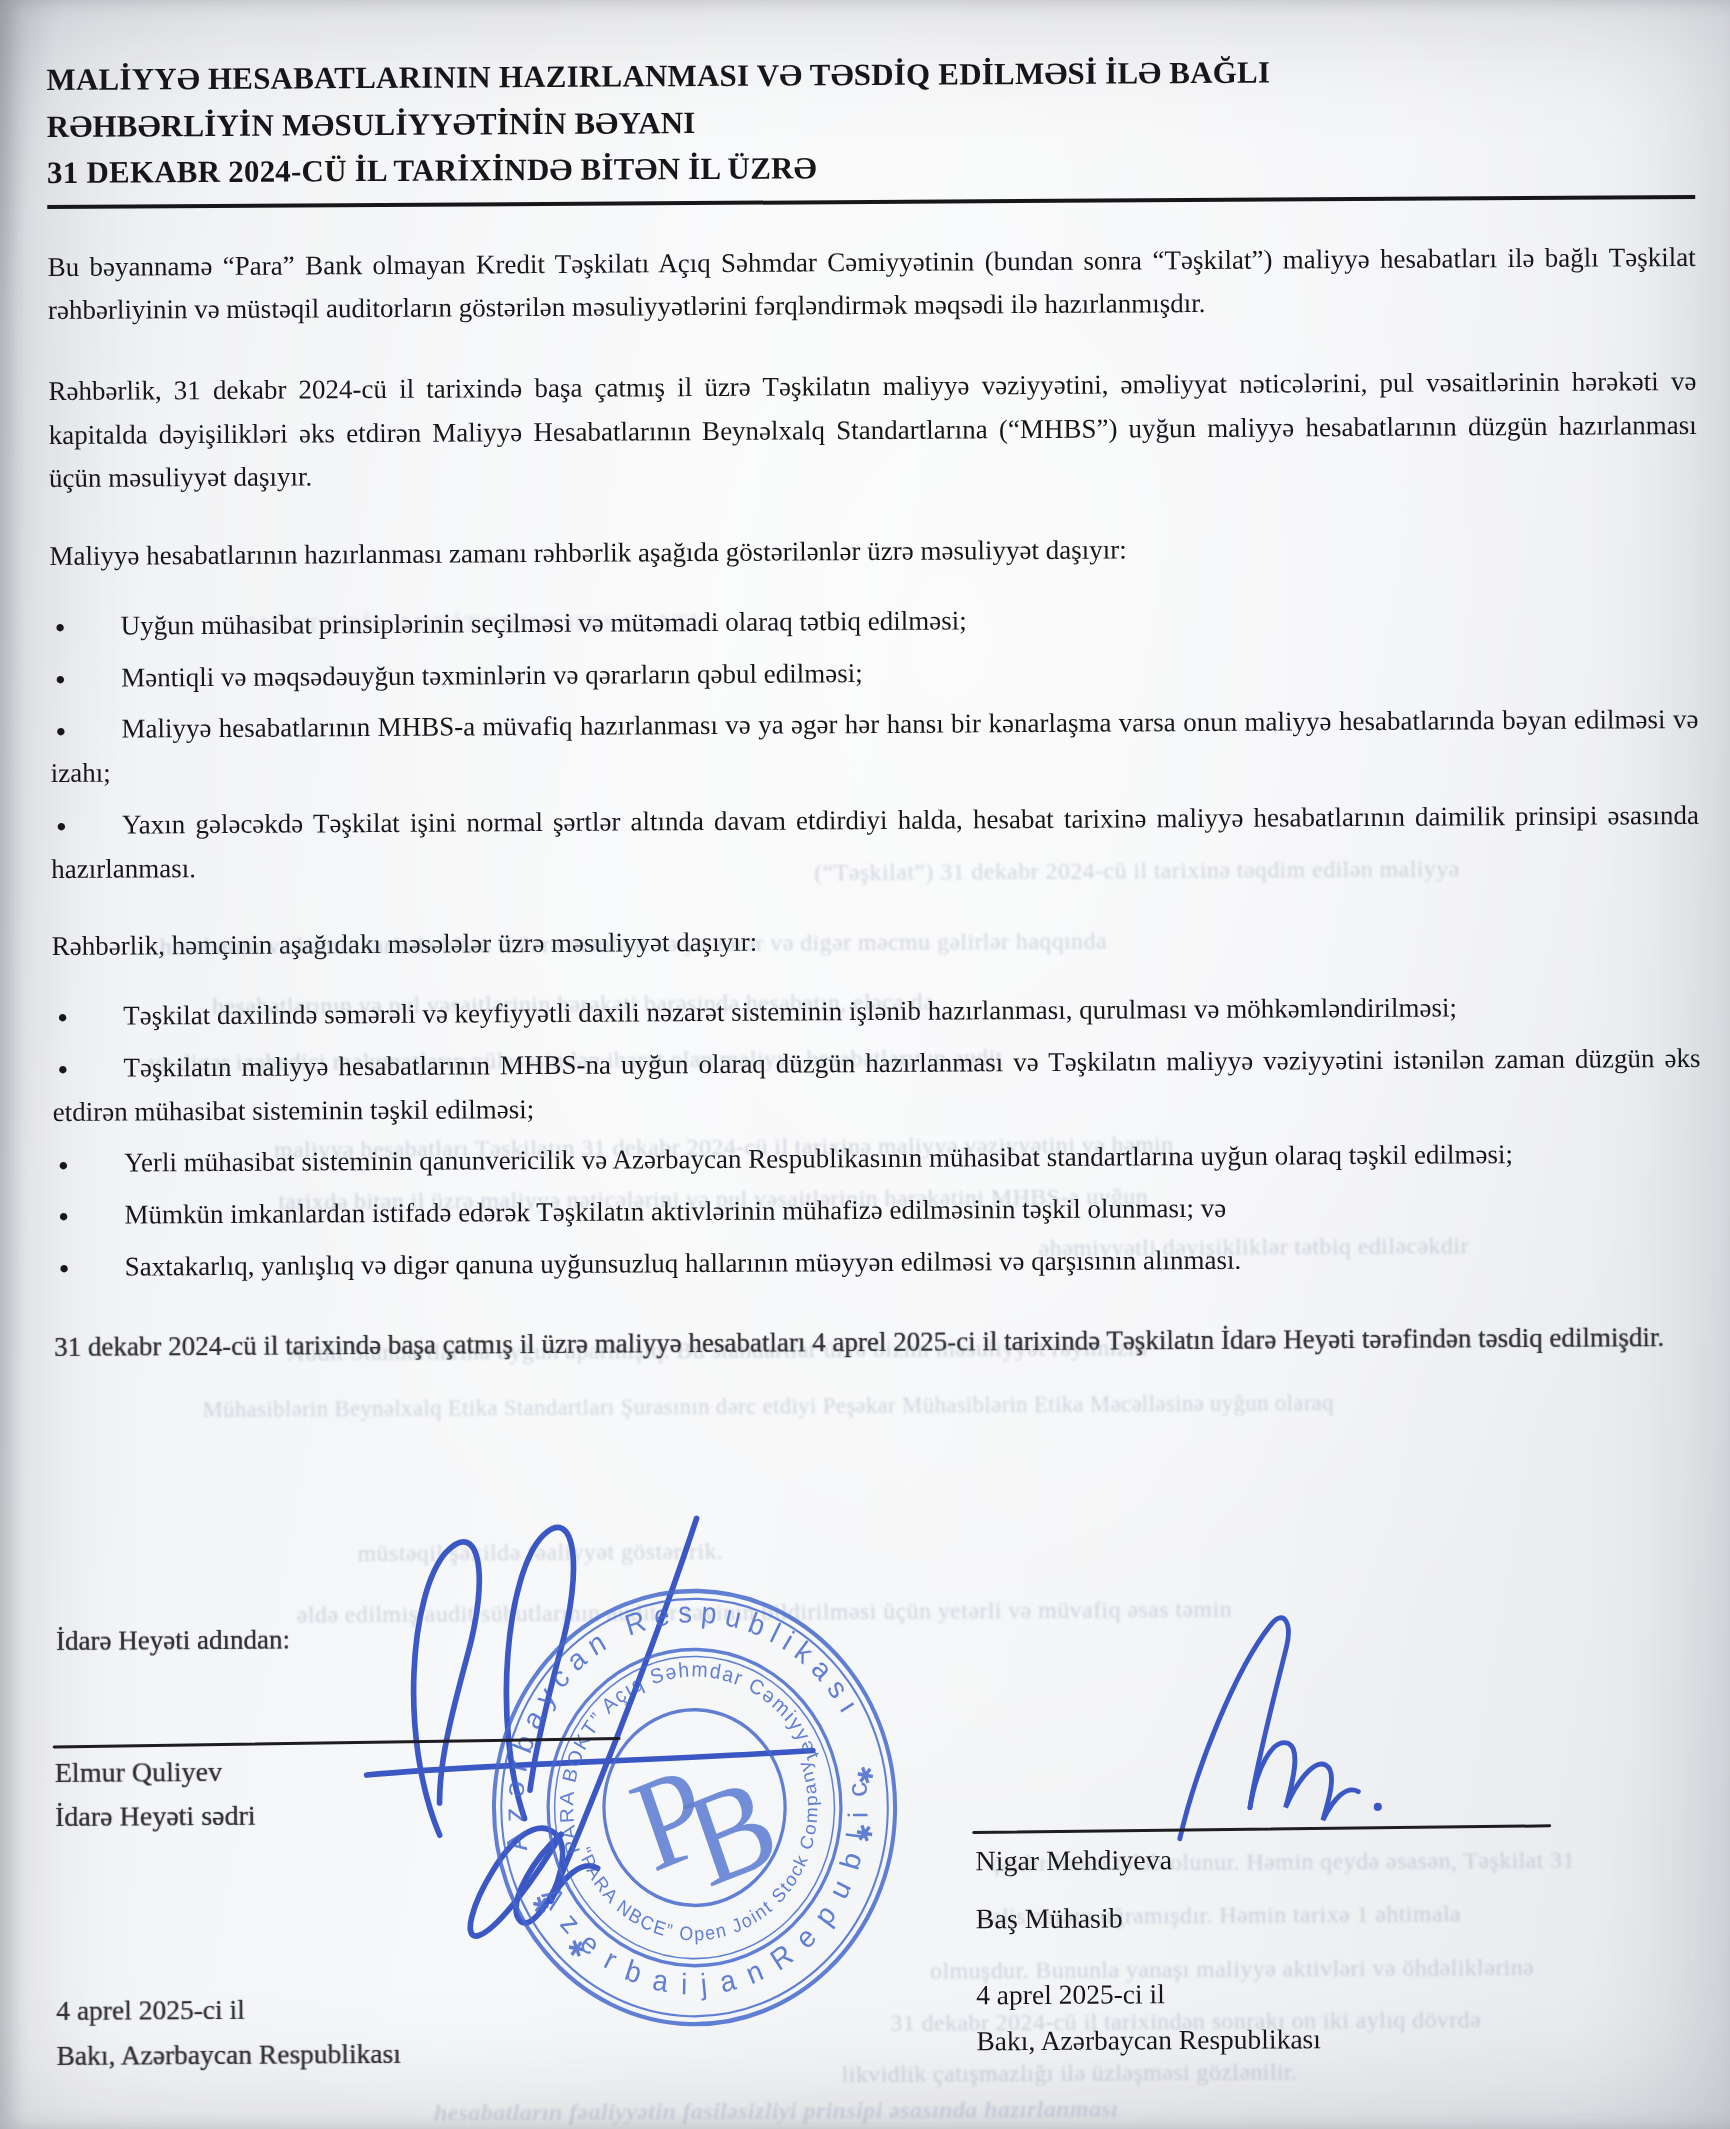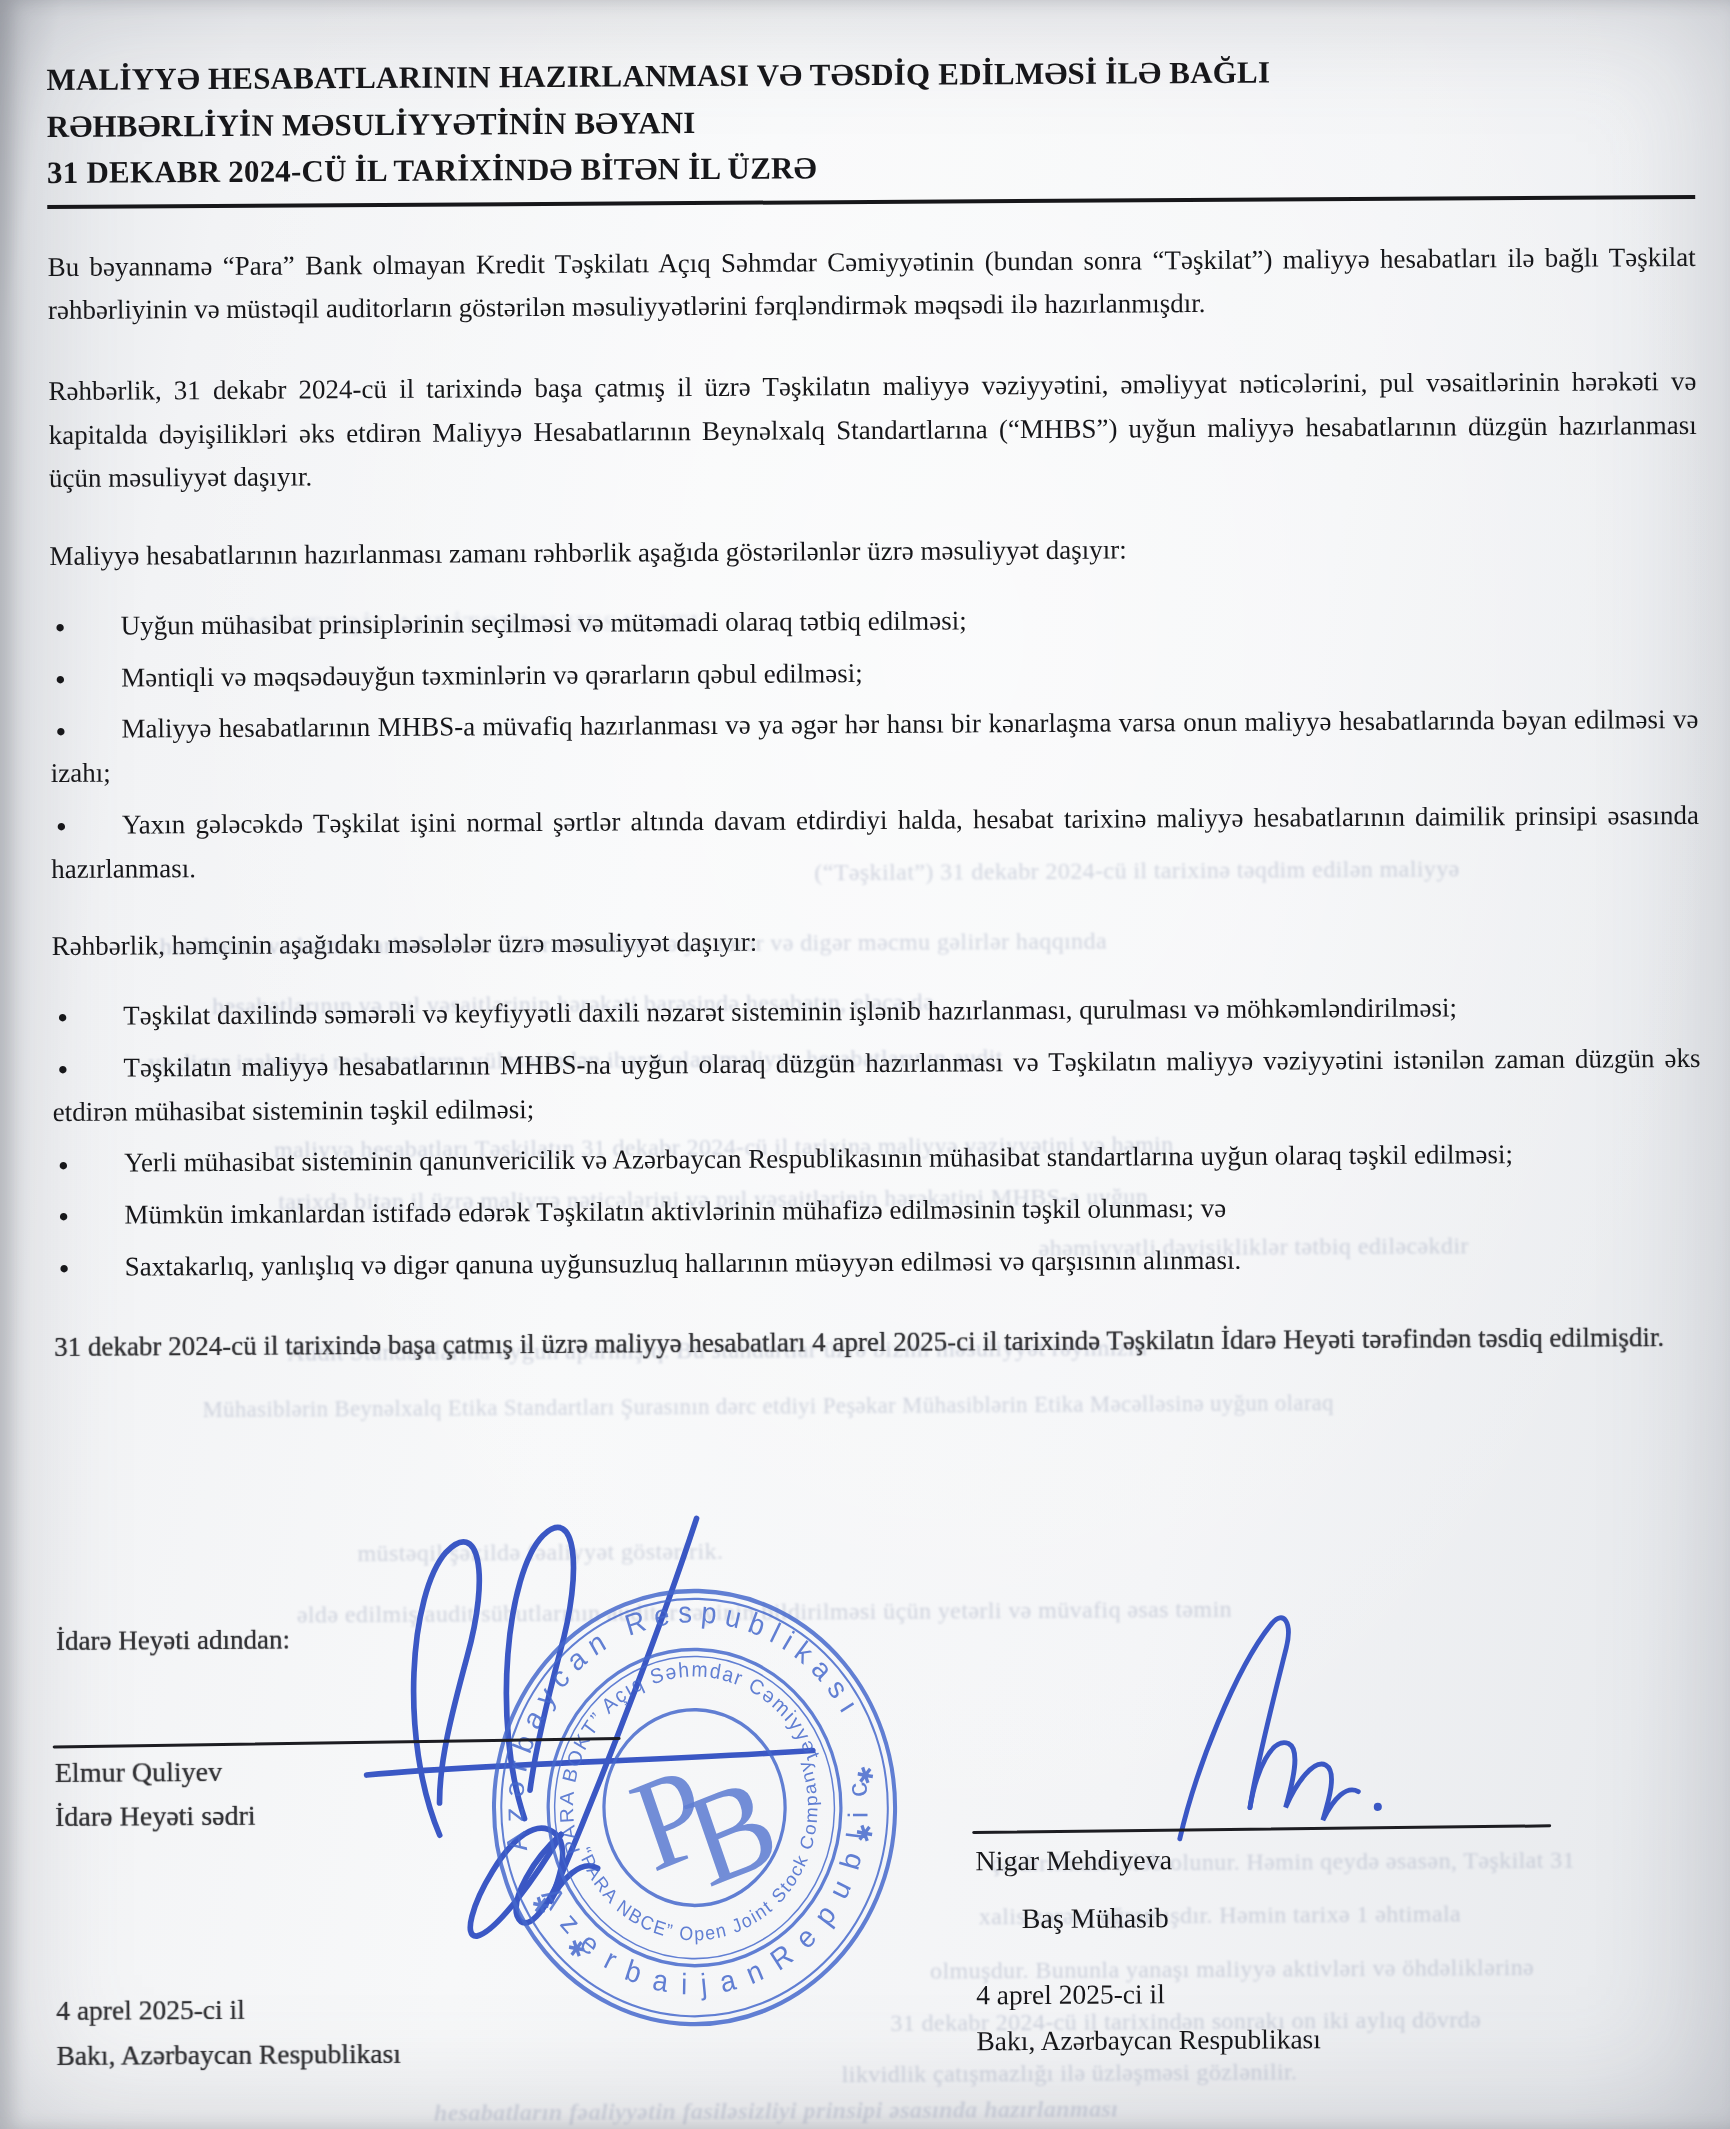--- a/index.html
+++ b/index.html
@@ -143,21 +143,21 @@
         <circle cx="300" cy="262" r="5" fill="#2b4ac0" stroke="none"></circle>
       </g>
     </svg>
 
     <div class="sigline" style="left:42px;top:1738px;width:568px;transform:rotate(-0.5deg);"></div>
     <div class="sig-name smudge" style="left:44px;top:1752px;">Elmur Quliyev</div>
     <div class="sig-role smudge" style="left:44px;top:1796px;">İdarə Heyəti sədri</div>
 
     <div class="sigline" style="left:961px;top:1830px;width:579px;transform:rotate(-0.3deg);"></div>
     <div class="sig-name" style="left:964px;top:1846px;">Nigar Mehdiyeva</div>
-    <div class="sig-role" style="left:964px;top:1904px;margin-left:46px;">Baş Mühasib</div>
+    <div class="sig-role" style="left:964px;top:1904px;">Baş Mühasib</div>
 
     <div class="date-line smudge" style="left:44px;top:1990px;">4 aprel 2025-ci il</div>
     <div class="date-line smudge" style="left:44px;top:2035px;">Bakı, Azərbaycan Respublikası</div>
     <div class="date-line" style="left:964px;top:1980px;">4 aprel 2025-ci il</div>
     <div class="date-line" style="left:964px;top:2026px;">Bakı, Azərbaycan Respublikası</div>
 
   </div>
 </div>
 
 

